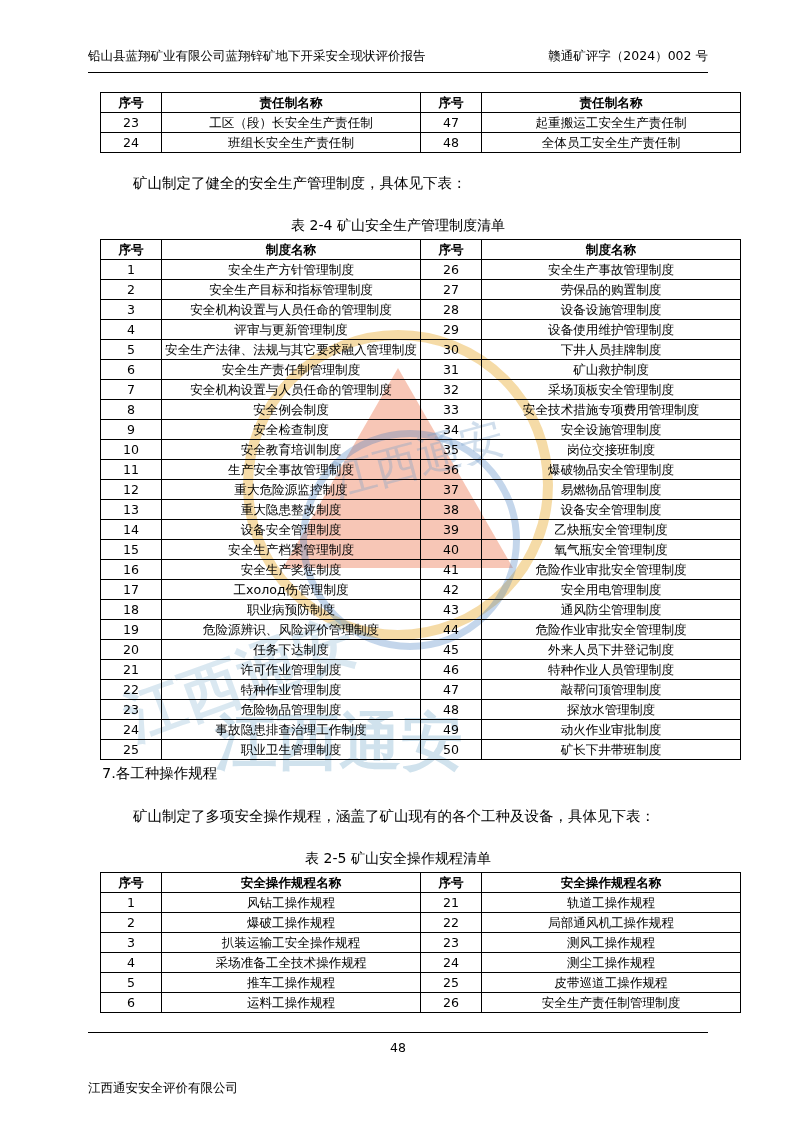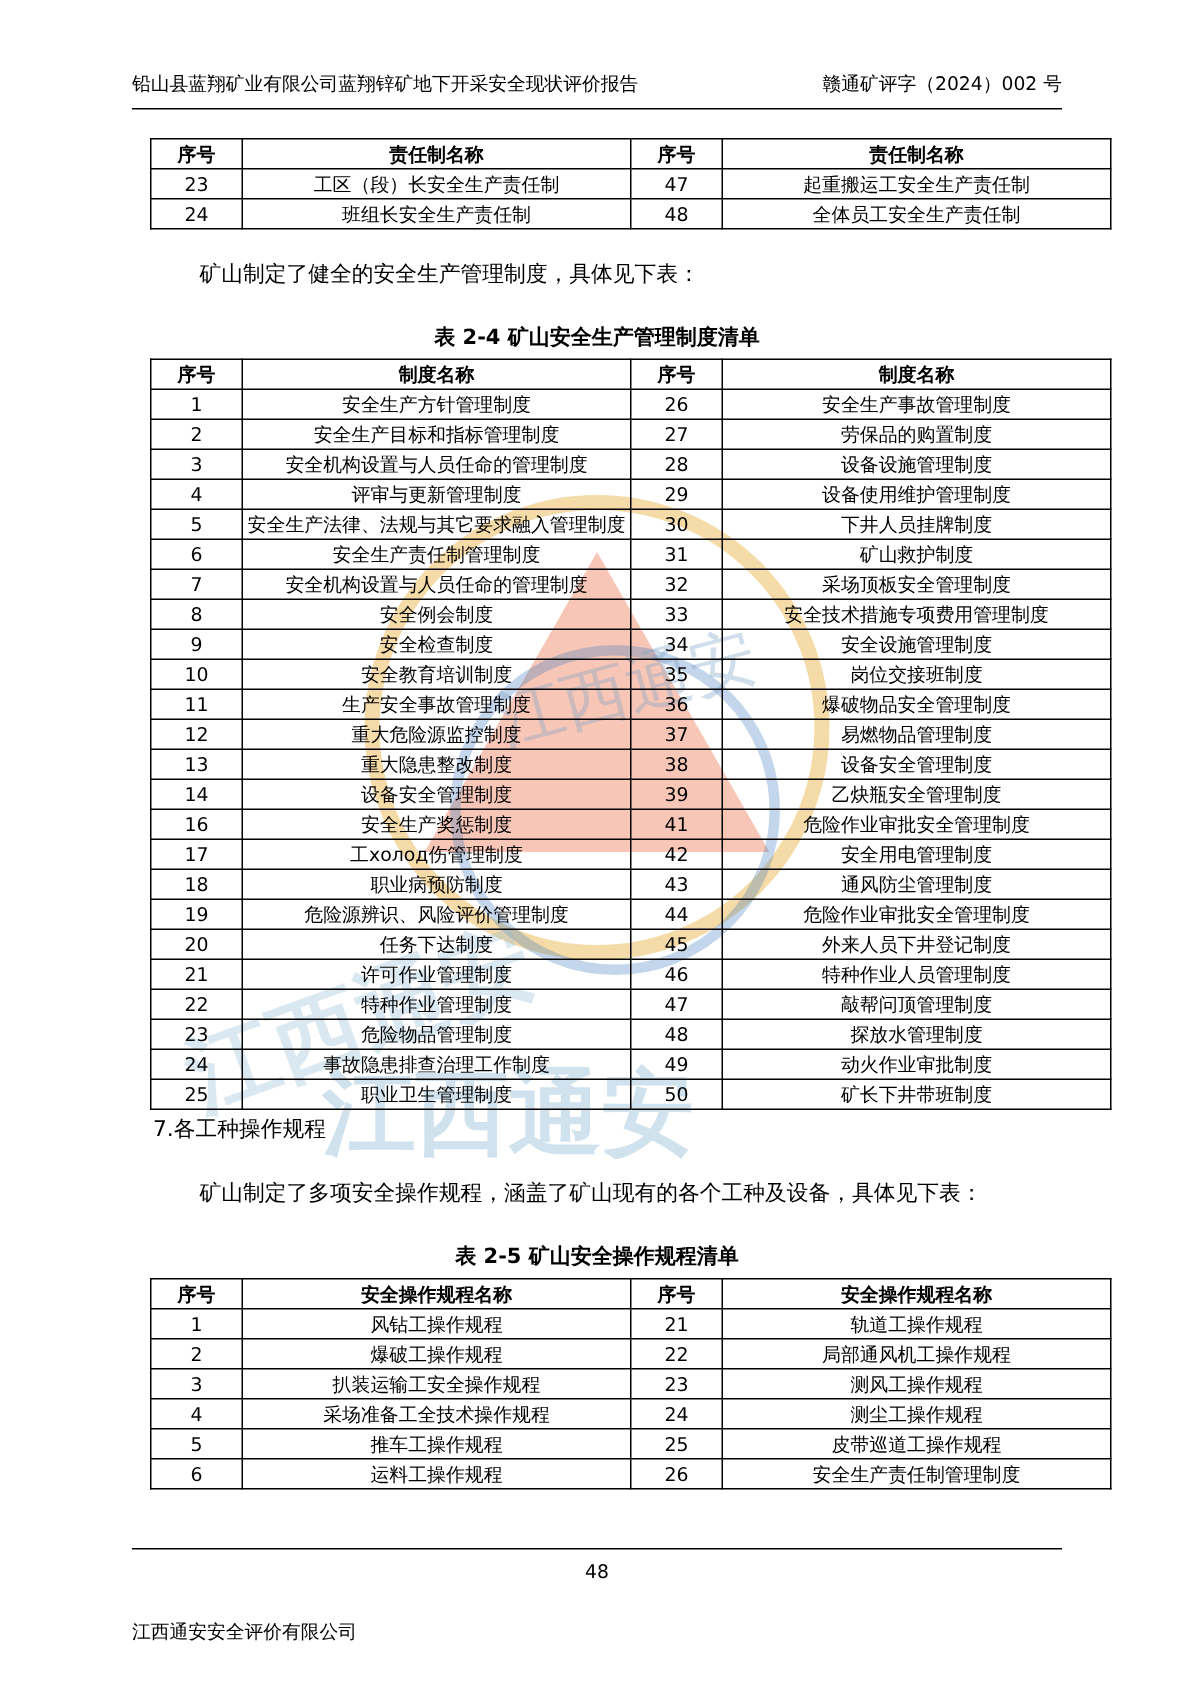--- a/index.html
+++ b/index.html
@@ -75,21 +75,21 @@
     text-indent: 29px;
   }
   p.tight {
     margin: 0;
     font-size: 14.5px;
     line-height: 26px;
   }
   .tbl-caption {
     text-align: center;
     font-size: 14px;
-    font-weight: bold;
+    font-weight: normal;
     line-height: 24px;
     margin: 4px 0 2px 0;
   }
   table.doc {
     border-collapse: collapse;
     width: 620px;
     table-layout: fixed;
     font-size: 12.6px;
     margin-left: 12px;
   }
@@ -319,20 +319,26 @@
               <td>38</td>
               <td>设备安全管理制度</td>
             </tr>
             <tr class="r17">
               <td>14</td>
               <td>设备安全管理制度</td>
               <td>39</td>
               <td>乙炔瓶安全管理制度</td>
             </tr>
             <tr class="r17">
+              <td>15</td>
+              <td>安全生产档案管理制度</td>
+              <td>40</td>
+              <td>氧气瓶安全管理制度</td>
+            </tr>
+            <tr class="r17">
               <td>16</td>
               <td>安全生产奖惩制度</td>
               <td>41</td>
               <td>危险作业审批安全管理制度</td>
             </tr>
             <tr class="r17">
               <td>17</td>
               <td>工холод伤管理制度</td>
               <td>42</td>
               <td>安全用电管理制度</td>

